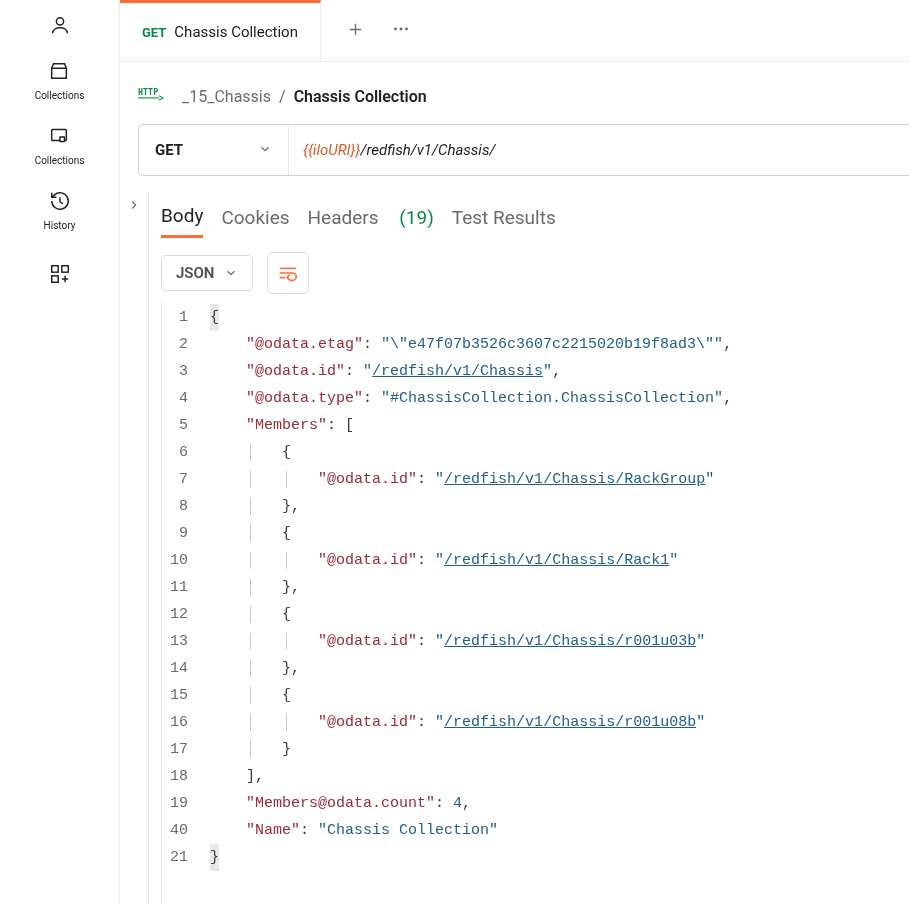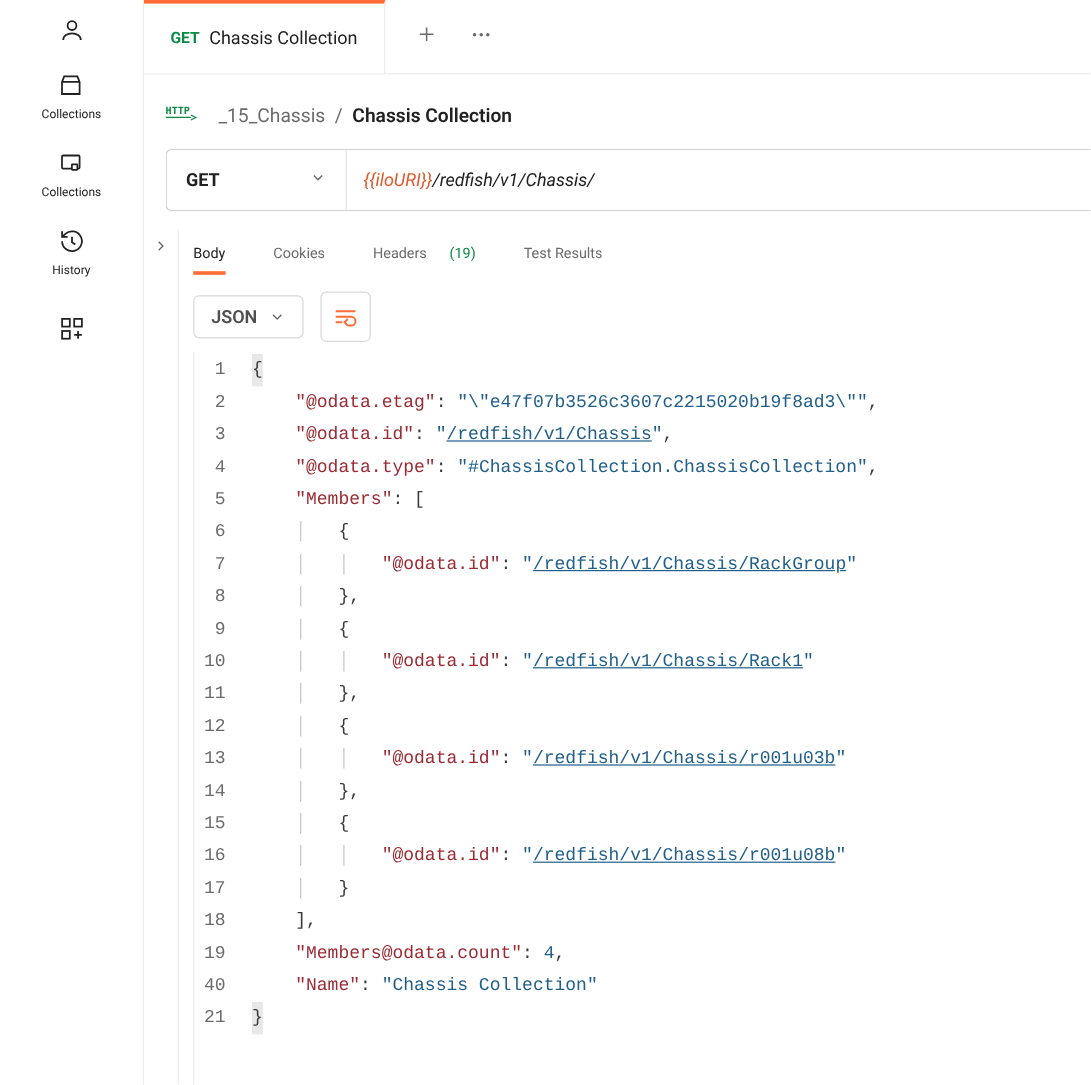--- a/index.html
+++ b/index.html
@@ -146,23 +146,24 @@
     flex: 1;
     border-left: 1px solid #ececec;
     padding: 4px 0 0 12px;
     min-width: 0;
     display: flex;
     flex-direction: column;
   }
 
   .resp-tabs {
     display: flex;
-    gap: 40px;
-    font-size: 12px;
+    gap: 18px;
+    font-size: 19px;
     color: #6b6b6b;
+    align-items: center;
   }
   .resp-tab { padding: 8px 0; cursor: pointer; }
   .resp-tab.active { color: #212121; border-bottom: 3px solid #ff6c37; }
   .resp-tab .count { color: #0a8a44; margin-left: 16px; }
 
   .viewer-controls {
     display: flex;
     align-items: center;
     gap: 0;
     margin-top: 14px;

